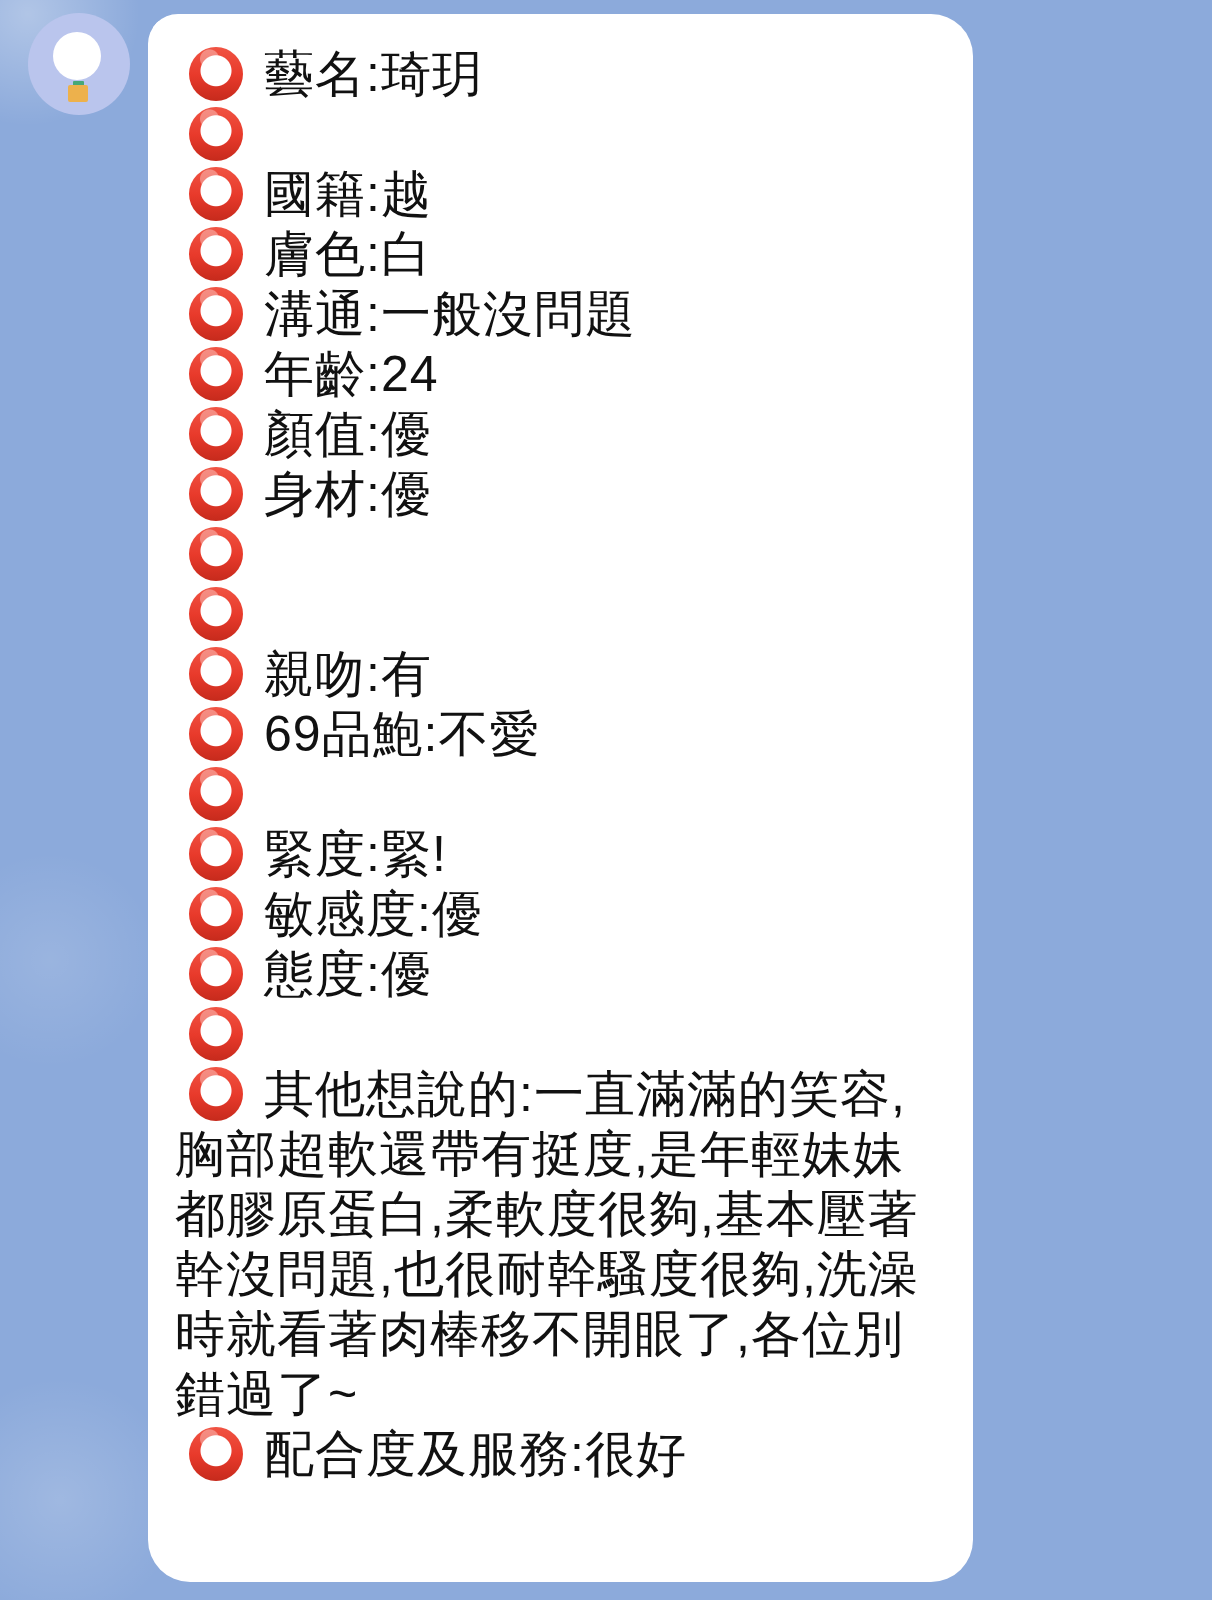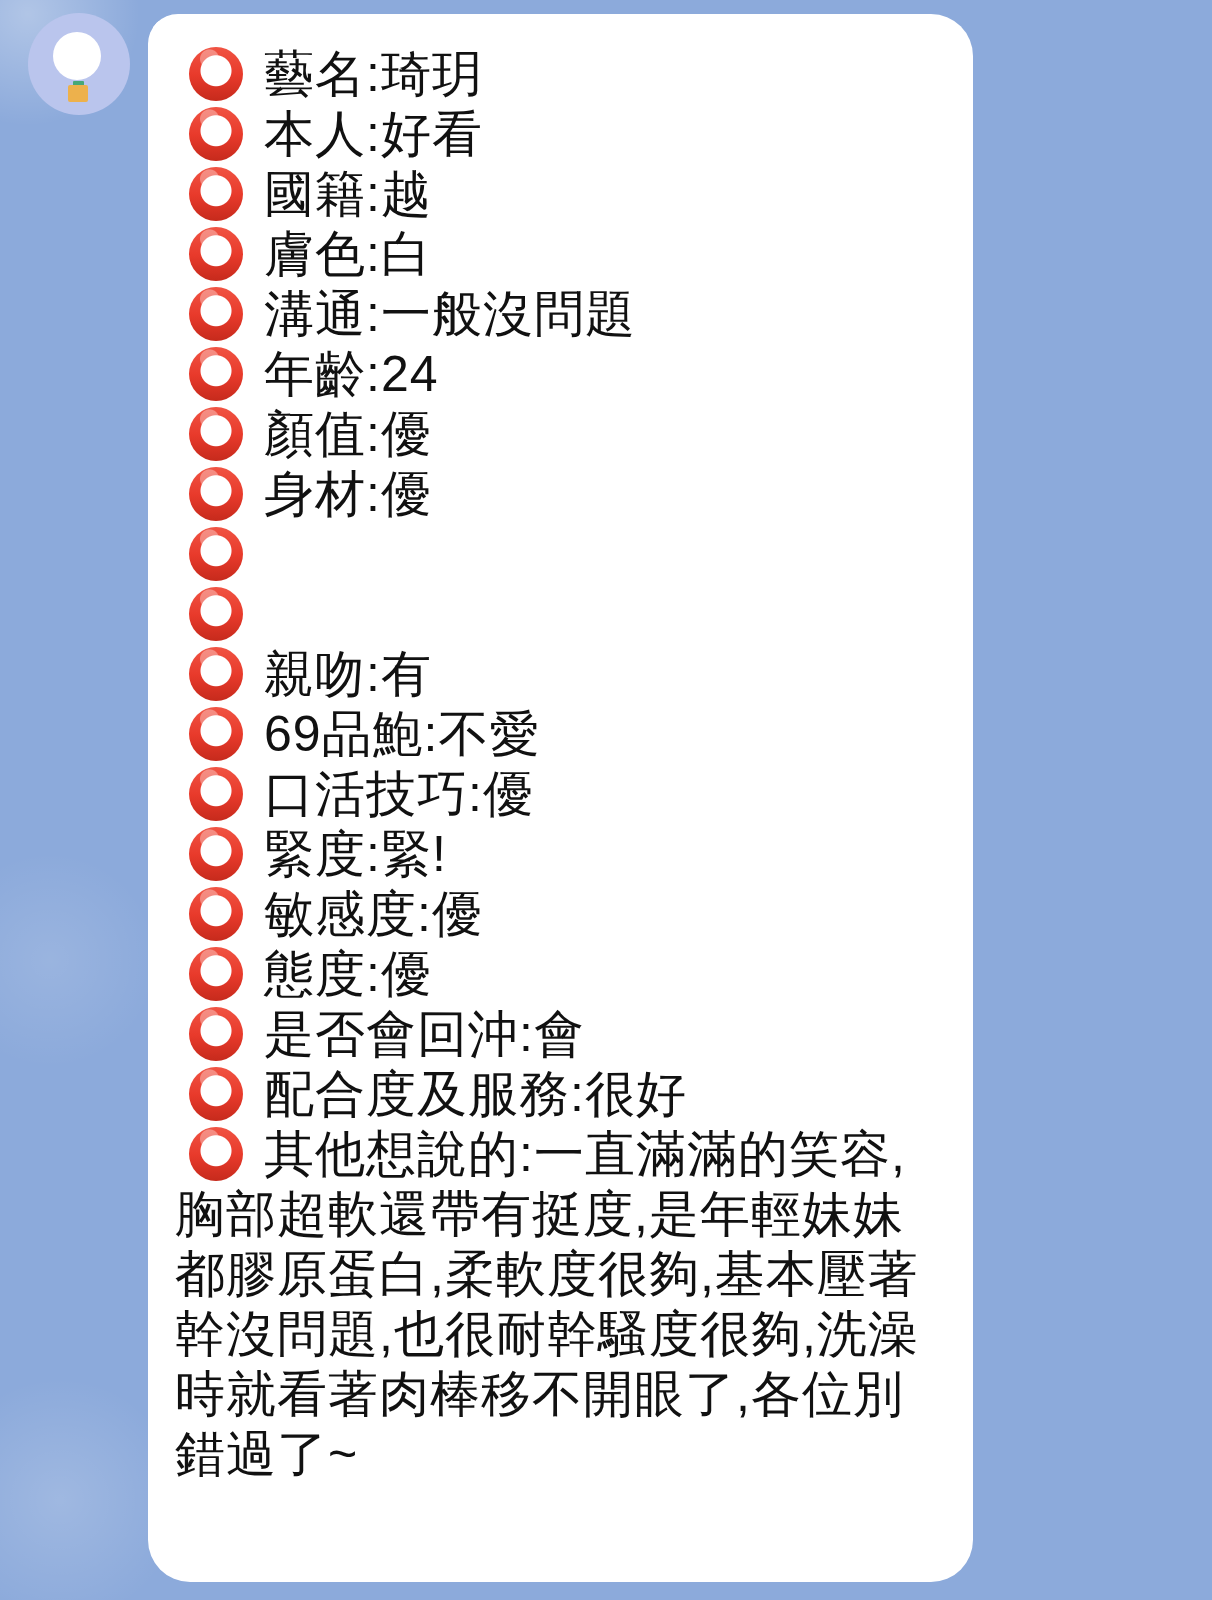--- a/index.html
+++ b/index.html
@@ -63,21 +63,21 @@
 </div>
 
 <div class="bubble">
   <svg class="tail" width="36" height="40" viewBox="0 0 36 40">
     <path d="M4 0 C 8 14, 18 26, 34 30 L 20 38 C 8 32, 2 18, 4 0 Z" fill="#ffffff"></path>
   </svg>
   <div class="lines">
 
       <div class="msg-line"><span class="ring"></span><span class="txt">藝名:琦玥</span></div>
 
-      <div class="msg-line"><span class="ring"></span><span class="txt">本人:好看</span></div>
+      <div class="msg-line"><span class="ring"></span></div>
 
       <div class="msg-line"><span class="ring"></span><span class="txt">國籍:越</span></div>
 
       <div class="msg-line"><span class="ring"></span><span class="txt">膚色:白</span></div>
 
       <div class="msg-line"><span class="ring"></span><span class="txt">溝通:一般沒問題</span></div>
 
       <div class="msg-line"><span class="ring"></span><span class="txt">年齡:24</span></div>
 
       <div class="msg-line"><span class="ring"></span><span class="txt">顏值:優</span></div>
@@ -86,27 +86,27 @@
 
       <div class="msg-line"><span class="ring"></span></div>
 
       <div class="msg-line"><span class="ring"></span></div>
 
       <div class="msg-line"><span class="ring"></span><span class="txt">親吻:有</span></div>
 
       <div class="msg-line"><span class="ring"></span><span class="txt">69品鮑:不愛</span></div>
 
 
-      <div class="msg-line"><span class="ring"></span><span class="txt">口活技巧:優</span></div>
+      <div class="msg-line"><span class="ring"></span></div>
 
       <div class="msg-line"><span class="ring"></span><span class="txt">緊度:緊!</span></div>
 
       <div class="msg-line"><span class="ring"></span><span class="txt">敏感度:優</span></div>
 
       <div class="msg-line"><span class="ring"></span><span class="txt">態度:優</span></div>
 
-      <div class="msg-line"><span class="ring"></span><span class="txt">是否會回沖:會</span></div>
+      <div class="msg-line"><span class="ring"></span></div>
+
+      <div class="msg-line"><span class="ring"></span><span class="txt">其他想說的:一直滿滿的笑容,胸部超軟還帶有挺度,是年輕妹妹都膠原蛋白,柔軟度很夠,基本壓著幹沒問題,也很耐幹騷度很夠,洗澡時就看著肉棒移不開眼了,各位別錯過了~</span></div>
 
       <div class="msg-line"><span class="ring"></span><span class="txt">配合度及服務:很好</span></div>
-
-      <div class="msg-line"><span class="ring"></span><span class="txt">其他想說的:一直滿滿的笑容,胸部超軟還帶有挺度,是年輕妹妹都膠原蛋白,柔軟度很夠,基本壓著幹沒問題,也很耐幹騷度很夠,洗澡時就看著肉棒移不開眼了,各位別錯過了~</span></div>
     </div>
 </div>
 
 </body></html>

